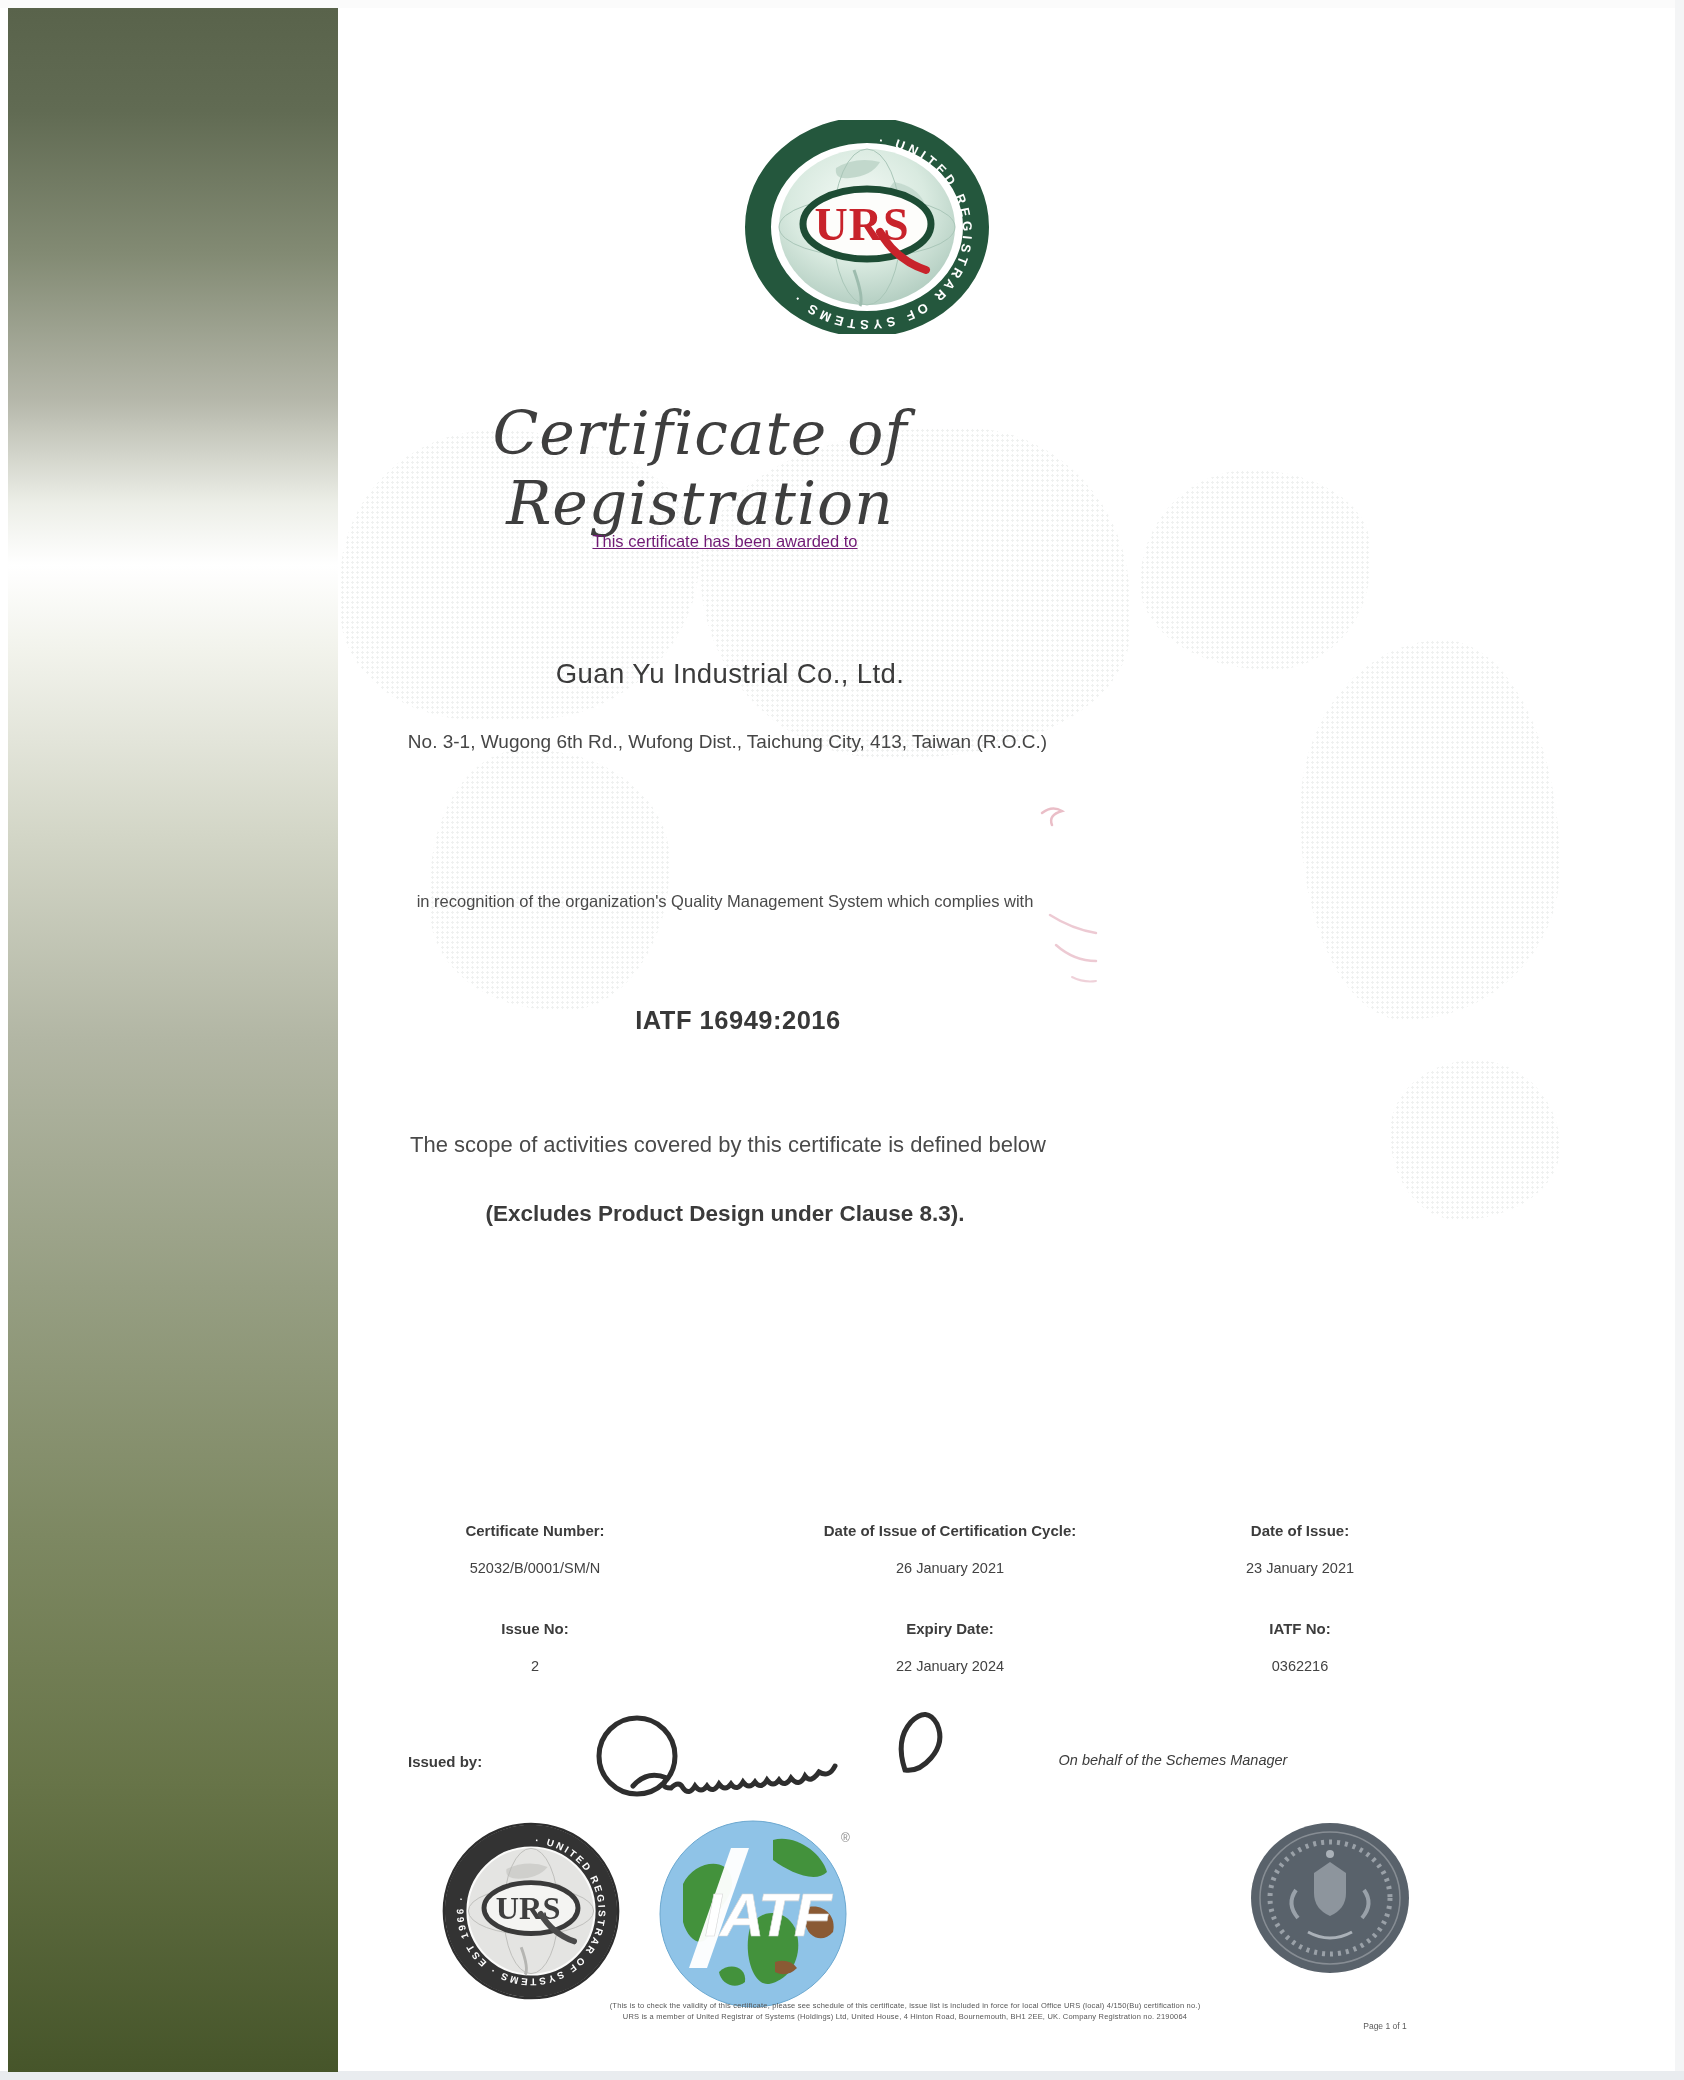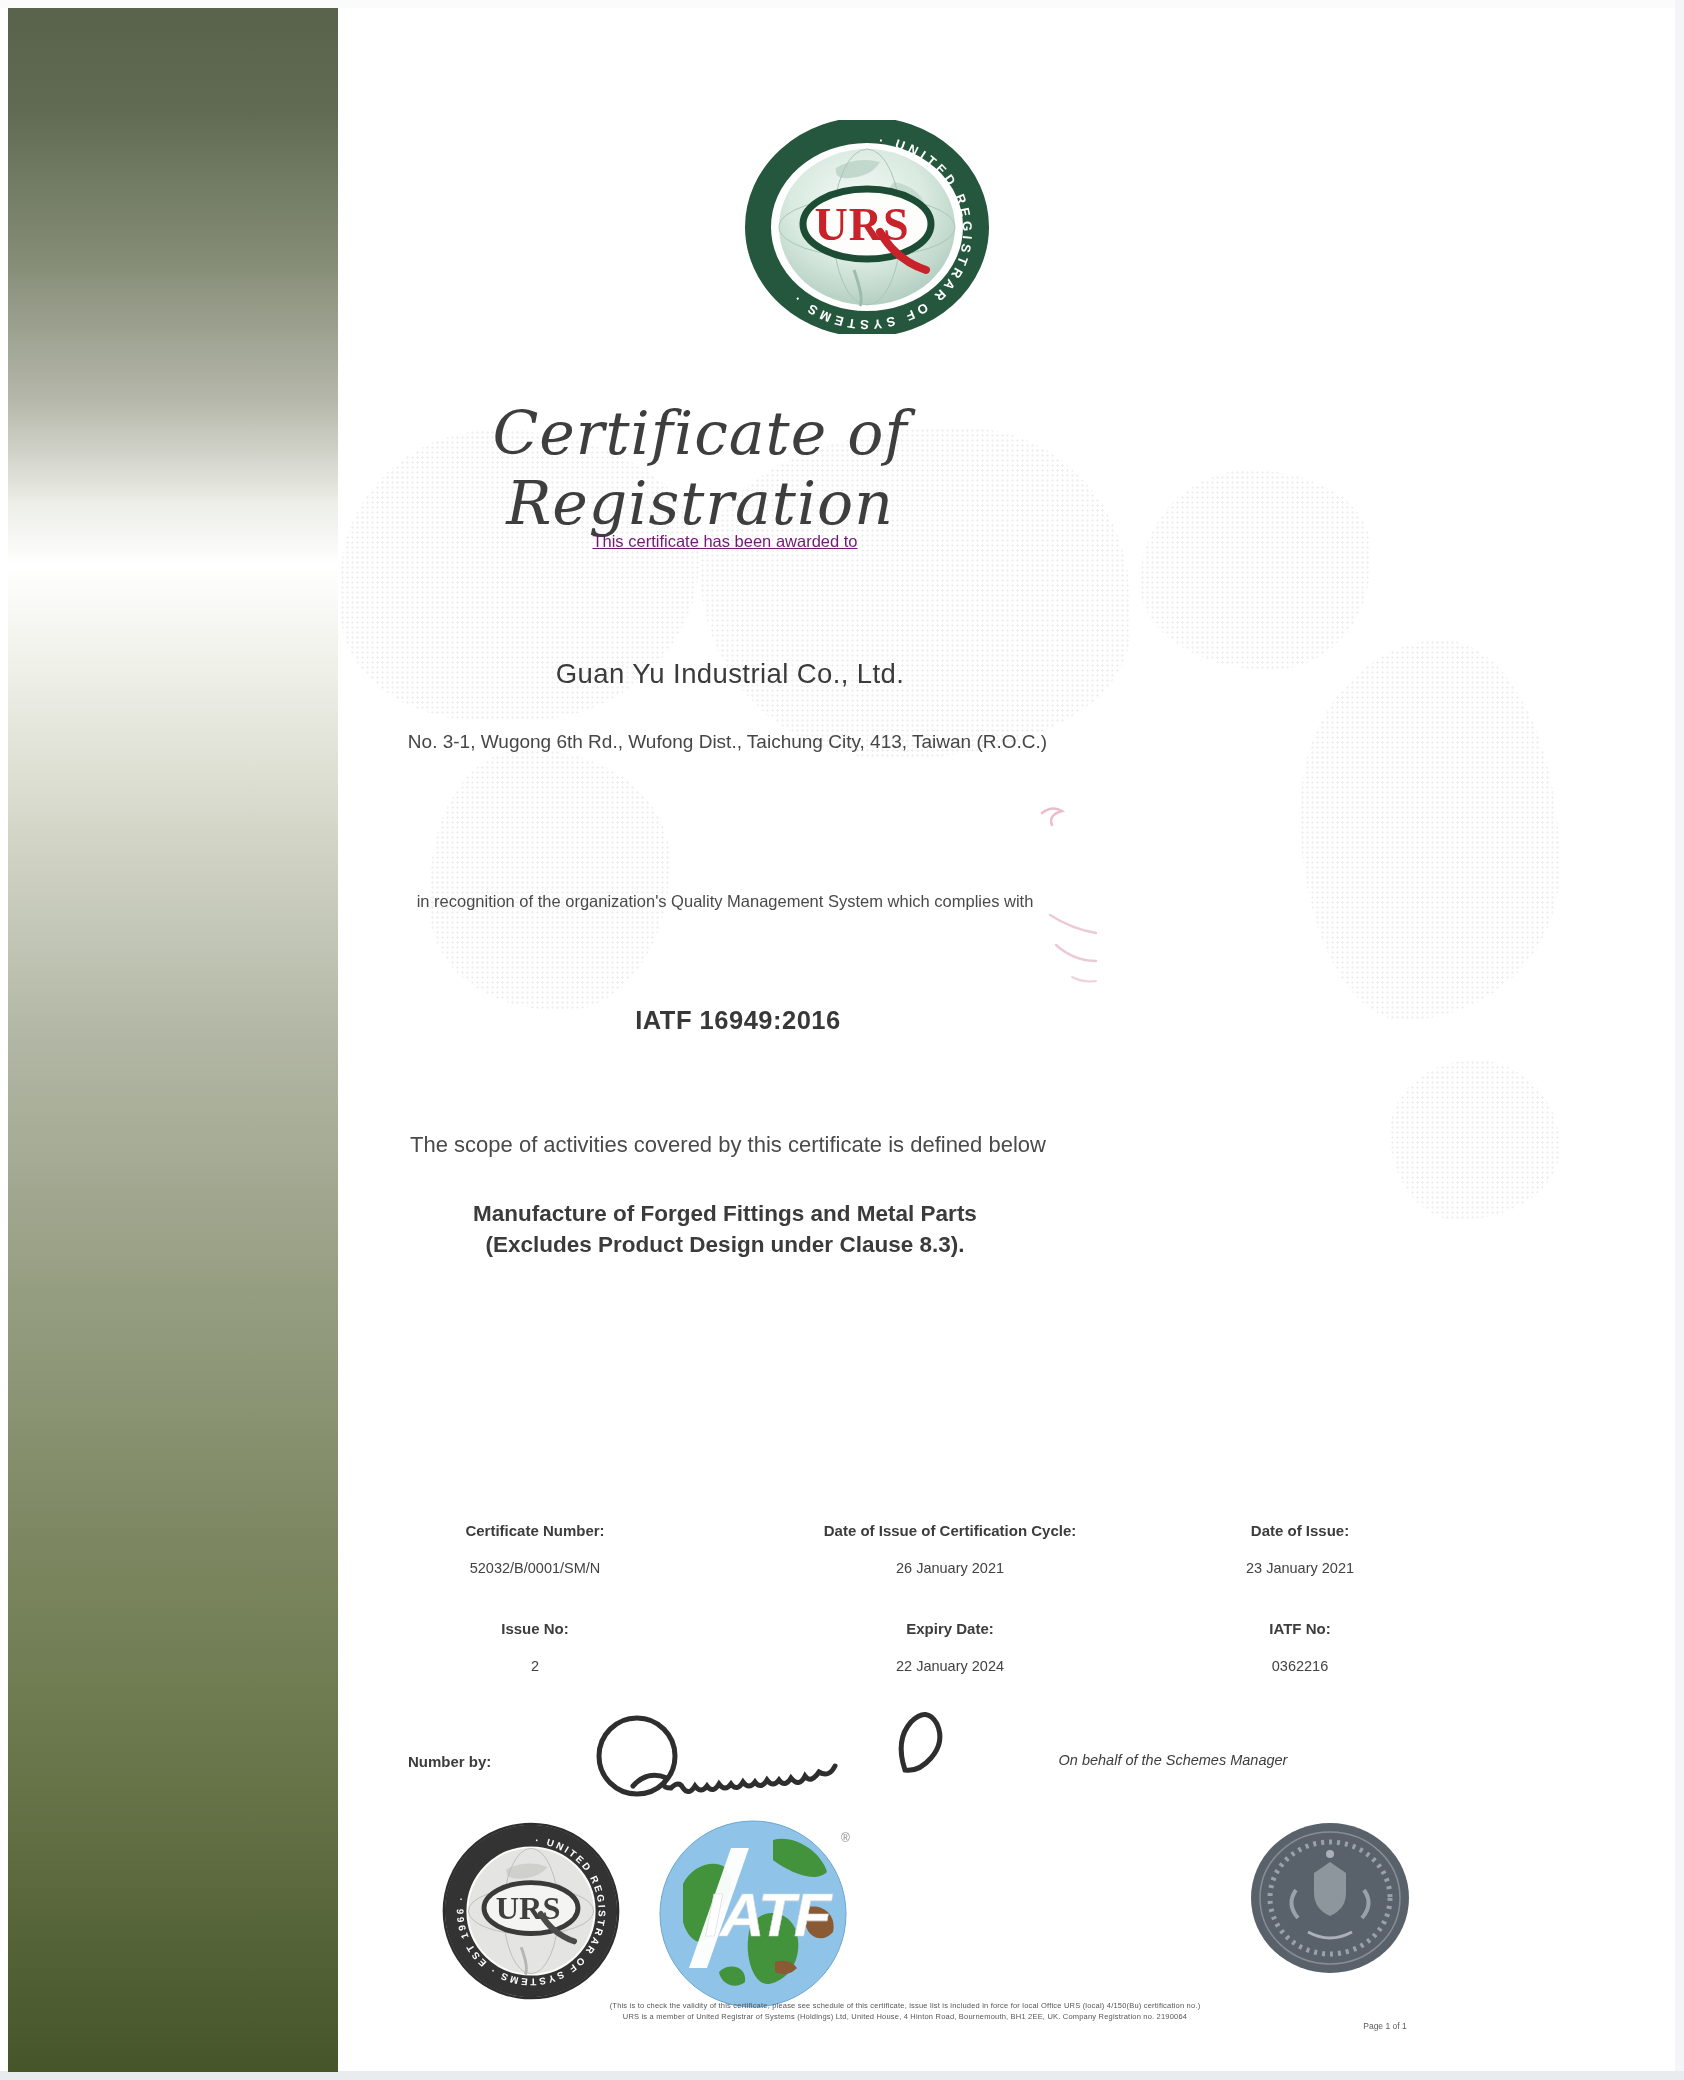--- a/index.html
+++ b/index.html
@@ -117,41 +117,40 @@
 
 <div class="abs ctr title">Certificate of Registration</div>
 
 <div class="abs ctr awarded">This certificate has been awarded to</div>
 <div class="abs ctr company">Guan Yu Industrial Co., Ltd.</div>
 <div class="abs ctr address">No. 3-1, Wugong 6th Rd., Wufong Dist., Taichung City, 413, Taiwan (R.O.C.)</div>
 <div class="abs ctr recognition">in recognition of the organization's Quality Management System which complies with</div>
 <div class="abs ctr standard">IATF 16949:2016</div>
 <div class="abs ctr scope-line">The scope of activities covered by this certificate is defined below</div>
 <div class="abs ctr scope">
-  <div>Manufacture of Forged Fittings and Metal Parts</div>
   <div>(Excludes Product Design under Clause 8.3).</div>
 </div>
 
 <div class="abs ctr lbl col1 row-l1">Certificate Number:</div>
 <div class="abs ctr lbl col2 row-l1">Date of Issue of Certification Cycle:</div>
 <div class="abs ctr lbl col3 row-l1">Date of Issue:</div>
 
 <div class="abs ctr val col1 row-v1">52032/B/0001/SM/N</div>
 <div class="abs ctr val col2 row-v1">26 January 2021</div>
 <div class="abs ctr val col3 row-v1">23 January 2021</div>
 
 <div class="abs ctr lbl col1 row-l2">Issue No:</div>
 <div class="abs ctr lbl col2 row-l2">Expiry Date:</div>
 <div class="abs ctr lbl col3 row-l2">IATF No:</div>
 
 <div class="abs ctr val col1 row-v2">2</div>
 <div class="abs ctr val col2 row-v2">22 January 2024</div>
 <div class="abs ctr val col3 row-v2">0362216</div>
 
-<div class="abs issued-by">Number by:</div>
+<div class="abs issued-by">Issued by:</div>
 <svg class="abs sig" width="395" height="115" viewBox="0 0 395 115">
   <circle cx="62" cy="58" r="38" fill="none" stroke="#2e2e2e" stroke-width="5"></circle>
   <path d="M58,88 q14,-16 34,-8 q-8,10 4,10 q8,-8 12,0 q6,8 12,-2 q6,8 12,0 q6,8 12,-2 q6,8 12,0 q6,8 12,-2 q6,8 12,0 q6,8 12,-2 q6,8 12,0 q6,8 12,-2 q8,10 14,-2 q6,8 14,-4 q10,6 16,-6" fill="none" stroke="#2e2e2e" stroke-width="5" stroke-linecap="round"></path>
   <path d="M330,72 q-10,-30 6,-48 q16,-16 26,2 q8,18 -6,34 q-12,14 -26,12z" fill="none" stroke="#2e2e2e" stroke-width="5" stroke-linecap="round"></path>
 </svg>
 <div class="abs ctr on-behalf">On behalf of the Schemes Manager</div>
 
 <svg class="abs soft" style="left:438px;top:1818px;" width="186" height="186" viewBox="0 0 190 190">
   <defs>
       <path id="sealRing" d="M 95,26 a 69,69 0 1,1 -0.01,0" fill="none"></path>

